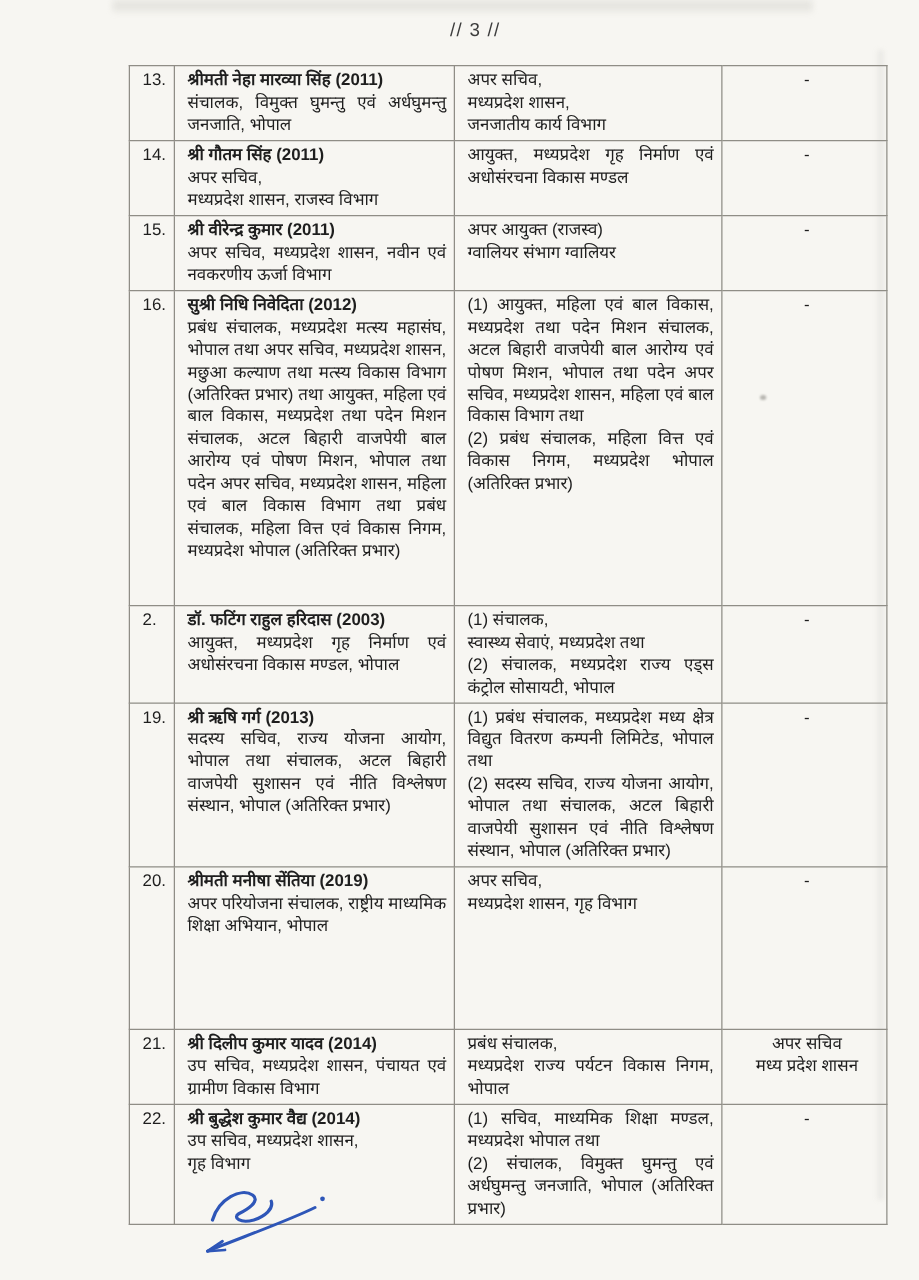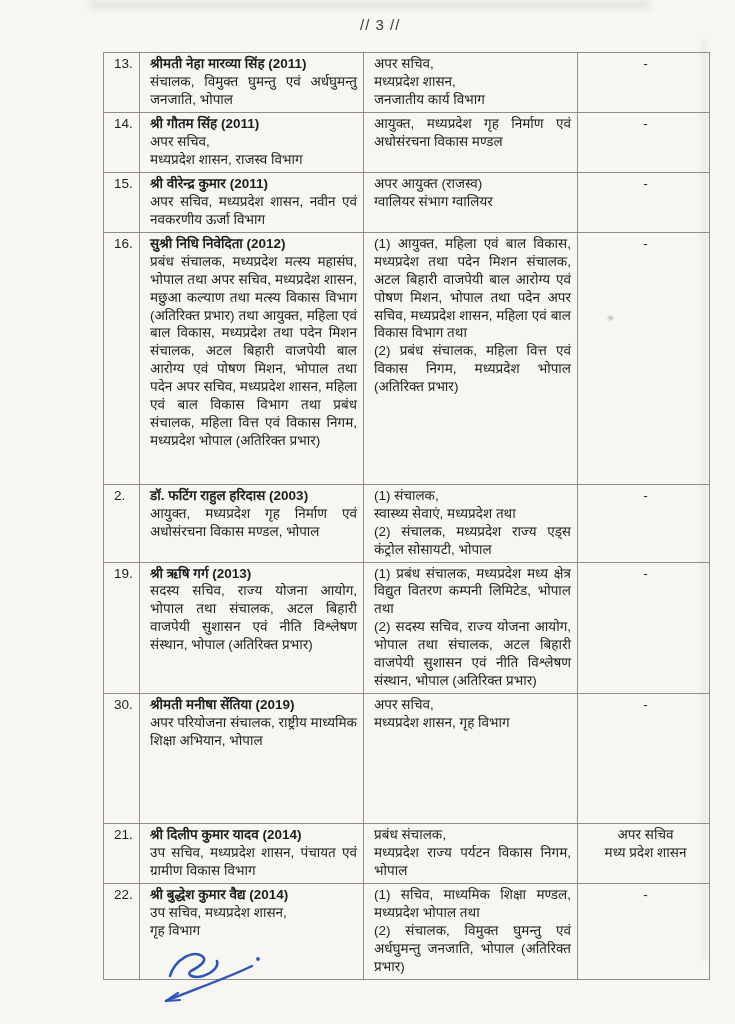--- a/index.html
+++ b/index.html
@@ -157,21 +157,21 @@
     <td class="c-post">
       <div class="post">(1) प्रबंध संचालक, मध्यप्रदेश मध्य क्षेत्र विद्युत वितरण कम्पनी लिमिटेड, भोपाल तथा
 (2) सदस्य सचिव, राज्य योजना आयोग, भोपाल तथा संचालक, अटल बिहारी वाजपेयी सुशासन एवं नीति विश्लेषण संस्थान, भोपाल (अतिरिक्त प्रभार)</div>
     </td>
     <td class="c-remark">
       <div class="remark">-</div>
     </td>
   </tr>
 
   <tr>
-    <td class="c-sn"><span class="sn">30.</span></td>
+    <td class="c-sn"><span class="sn">20.</span></td>
     <td class="c-name">
       <div class="name">श्रीमती मनीषा सेंतिया (2019)</div>
       <div class="desc">अपर परियोजना संचालक, राष्ट्रीय माध्यमिक शिक्षा अभियान, भोपाल</div>
     </td>
     <td class="c-post">
       <div class="post">अपर सचिव,
 मध्यप्रदेश शासन, गृह विभाग</div>
     </td>
     <td class="c-remark">
       <div class="remark">-</div>

